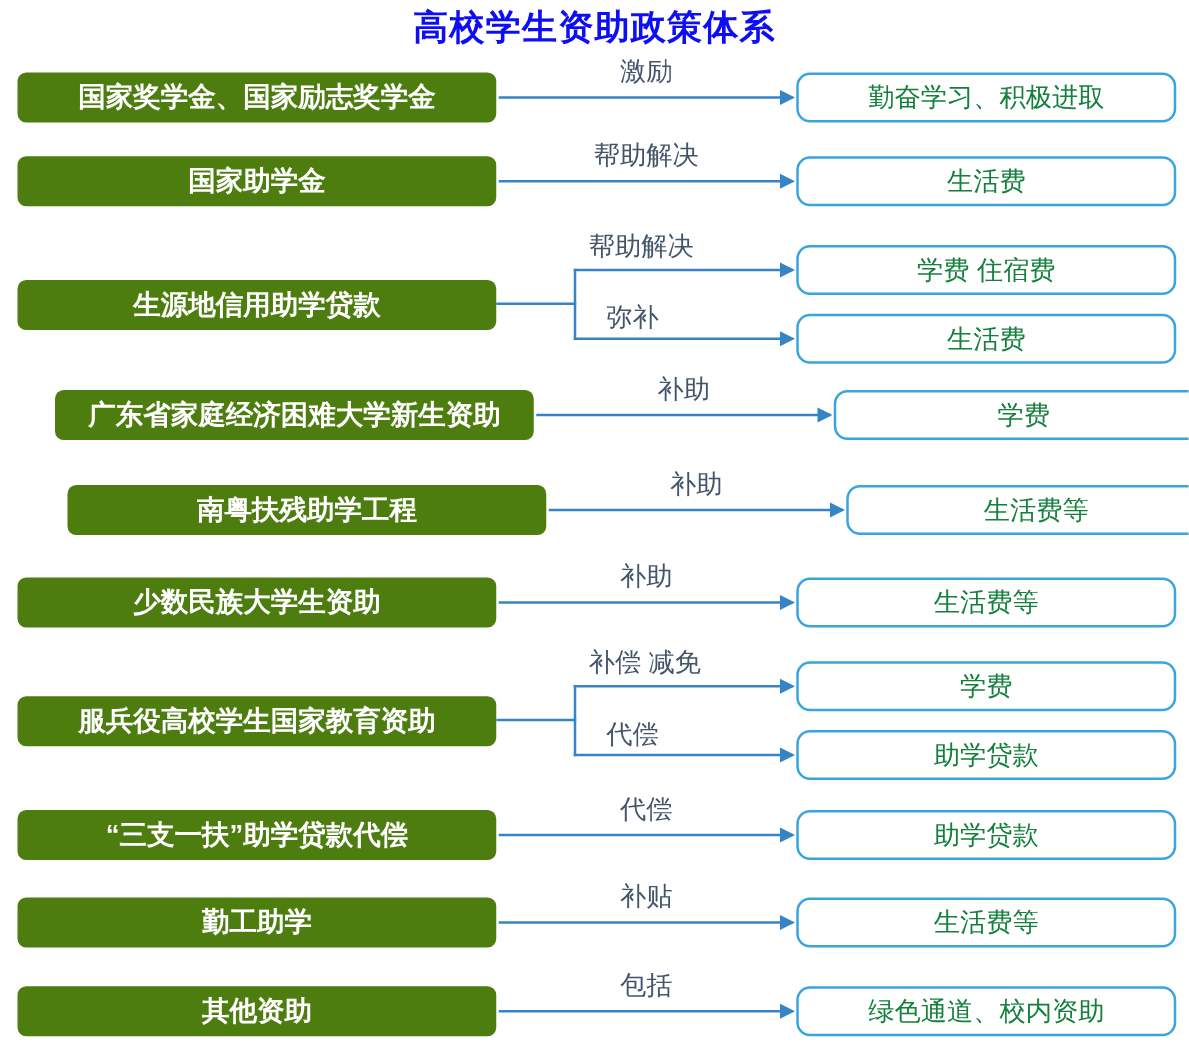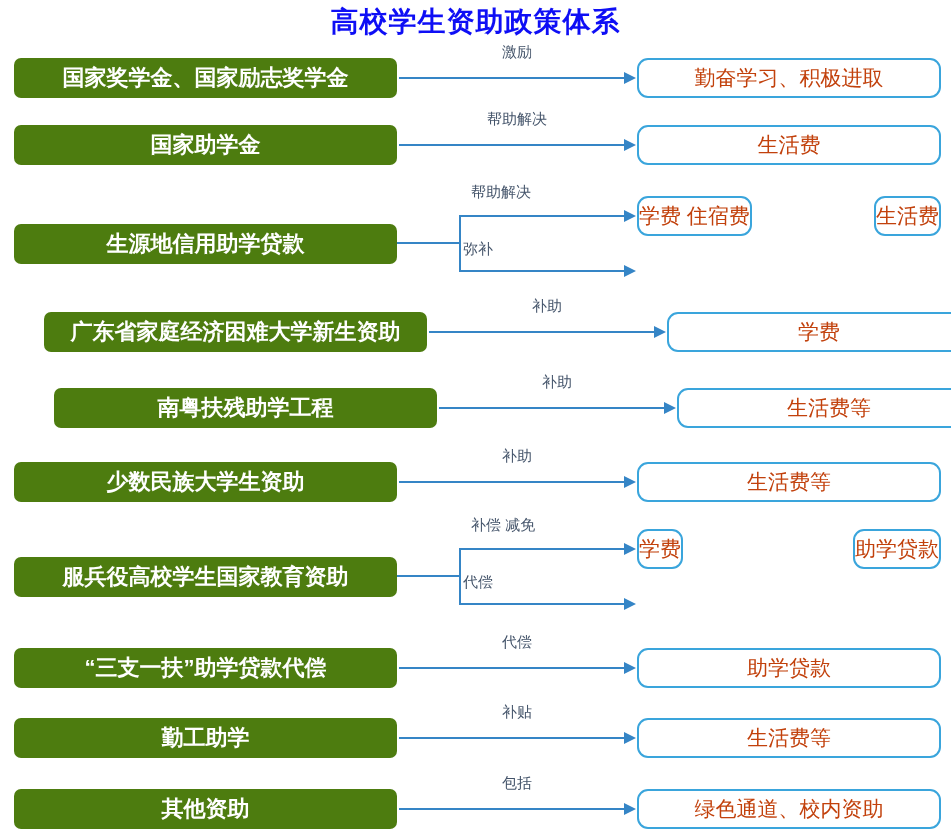--- a/index.html
+++ b/index.html
@@ -19,37 +19,37 @@
   .row.double .left-box { align-self:center; }
   .connector { position:relative; flex:1 1 auto; }
   .arrow-line { position:absolute; left:2px; right:3px; height:2px; background:#3585C6; }
   .row.single .arrow-line { top:19px; }
   .arrow-head {
     position:absolute; right:-2px; top:-5px; width:0; height:0;
     border-top:6px solid transparent; border-bottom:6px solid transparent;
     border-left:12px solid #3585C6;
   }
   .arrow-label {
-    position:absolute; color:#44546A; font-size:15px; white-space:nowrap;
+    position:absolute; color:#44546A; font-size:21px; white-space:nowrap;
   }
   .row.single .arrow-label { top:-15px; left:0; width:100%; text-align:center; }
   .stub { position:absolute; left:0; top:46px; width:64px; height:2px; background:#3585C6; }
   .vline { position:absolute; left:62px; top:19px; width:2px; height:57px; background:#3585C6; }
   .arrow-line.b1 { top:19px; left:62px; }
   .arrow-line.b2 { top:74px; left:62px; }
   .arrow-label.b1 { top:-13px; left:74px; }
-  .arrow-label.b2 { top:44px; left:66px;text-align:center; }
+  .arrow-label.b2 { top:44px; left:88px;text-align:center; }
   .right-box {
     width:304px; height:40px; flex:0 0 304px; box-sizing:border-box;
     background:#ffffff; border:2.5px solid #3AA5DC; border-radius:11px;
-    color:#c2410c; font-size:21px;
+    color:#15803d; font-size:21px;
     display:flex; align-items:center; justify-content:center;
     white-space:nowrap;
   }
-  .right-col { flex:0 0 304px; display:flex; flex-direction:row; justify-content:space-between; }
+  .right-col { flex:0 0 304px; display:flex; flex-direction:column; justify-content:space-between; }
   .right-col .right-box { flex:0 0 40px; }
   
   .r0 { margin-top:13px; } .r1 { margin-top:27px; } .r2 { margin-top:31px; }
   .r3 { margin-top:21px;margin-left:44px; } .r4 { margin-top:36px;padding-left:40px; } .r5 { margin-top:34px; }
   .r6 { margin-top:27px; } .r7 { margin-top:24px; } .r8 { margin-top:30px; }
   .r9 { margin-top:31px; }
 </style>
 </head>
 <body>
 

